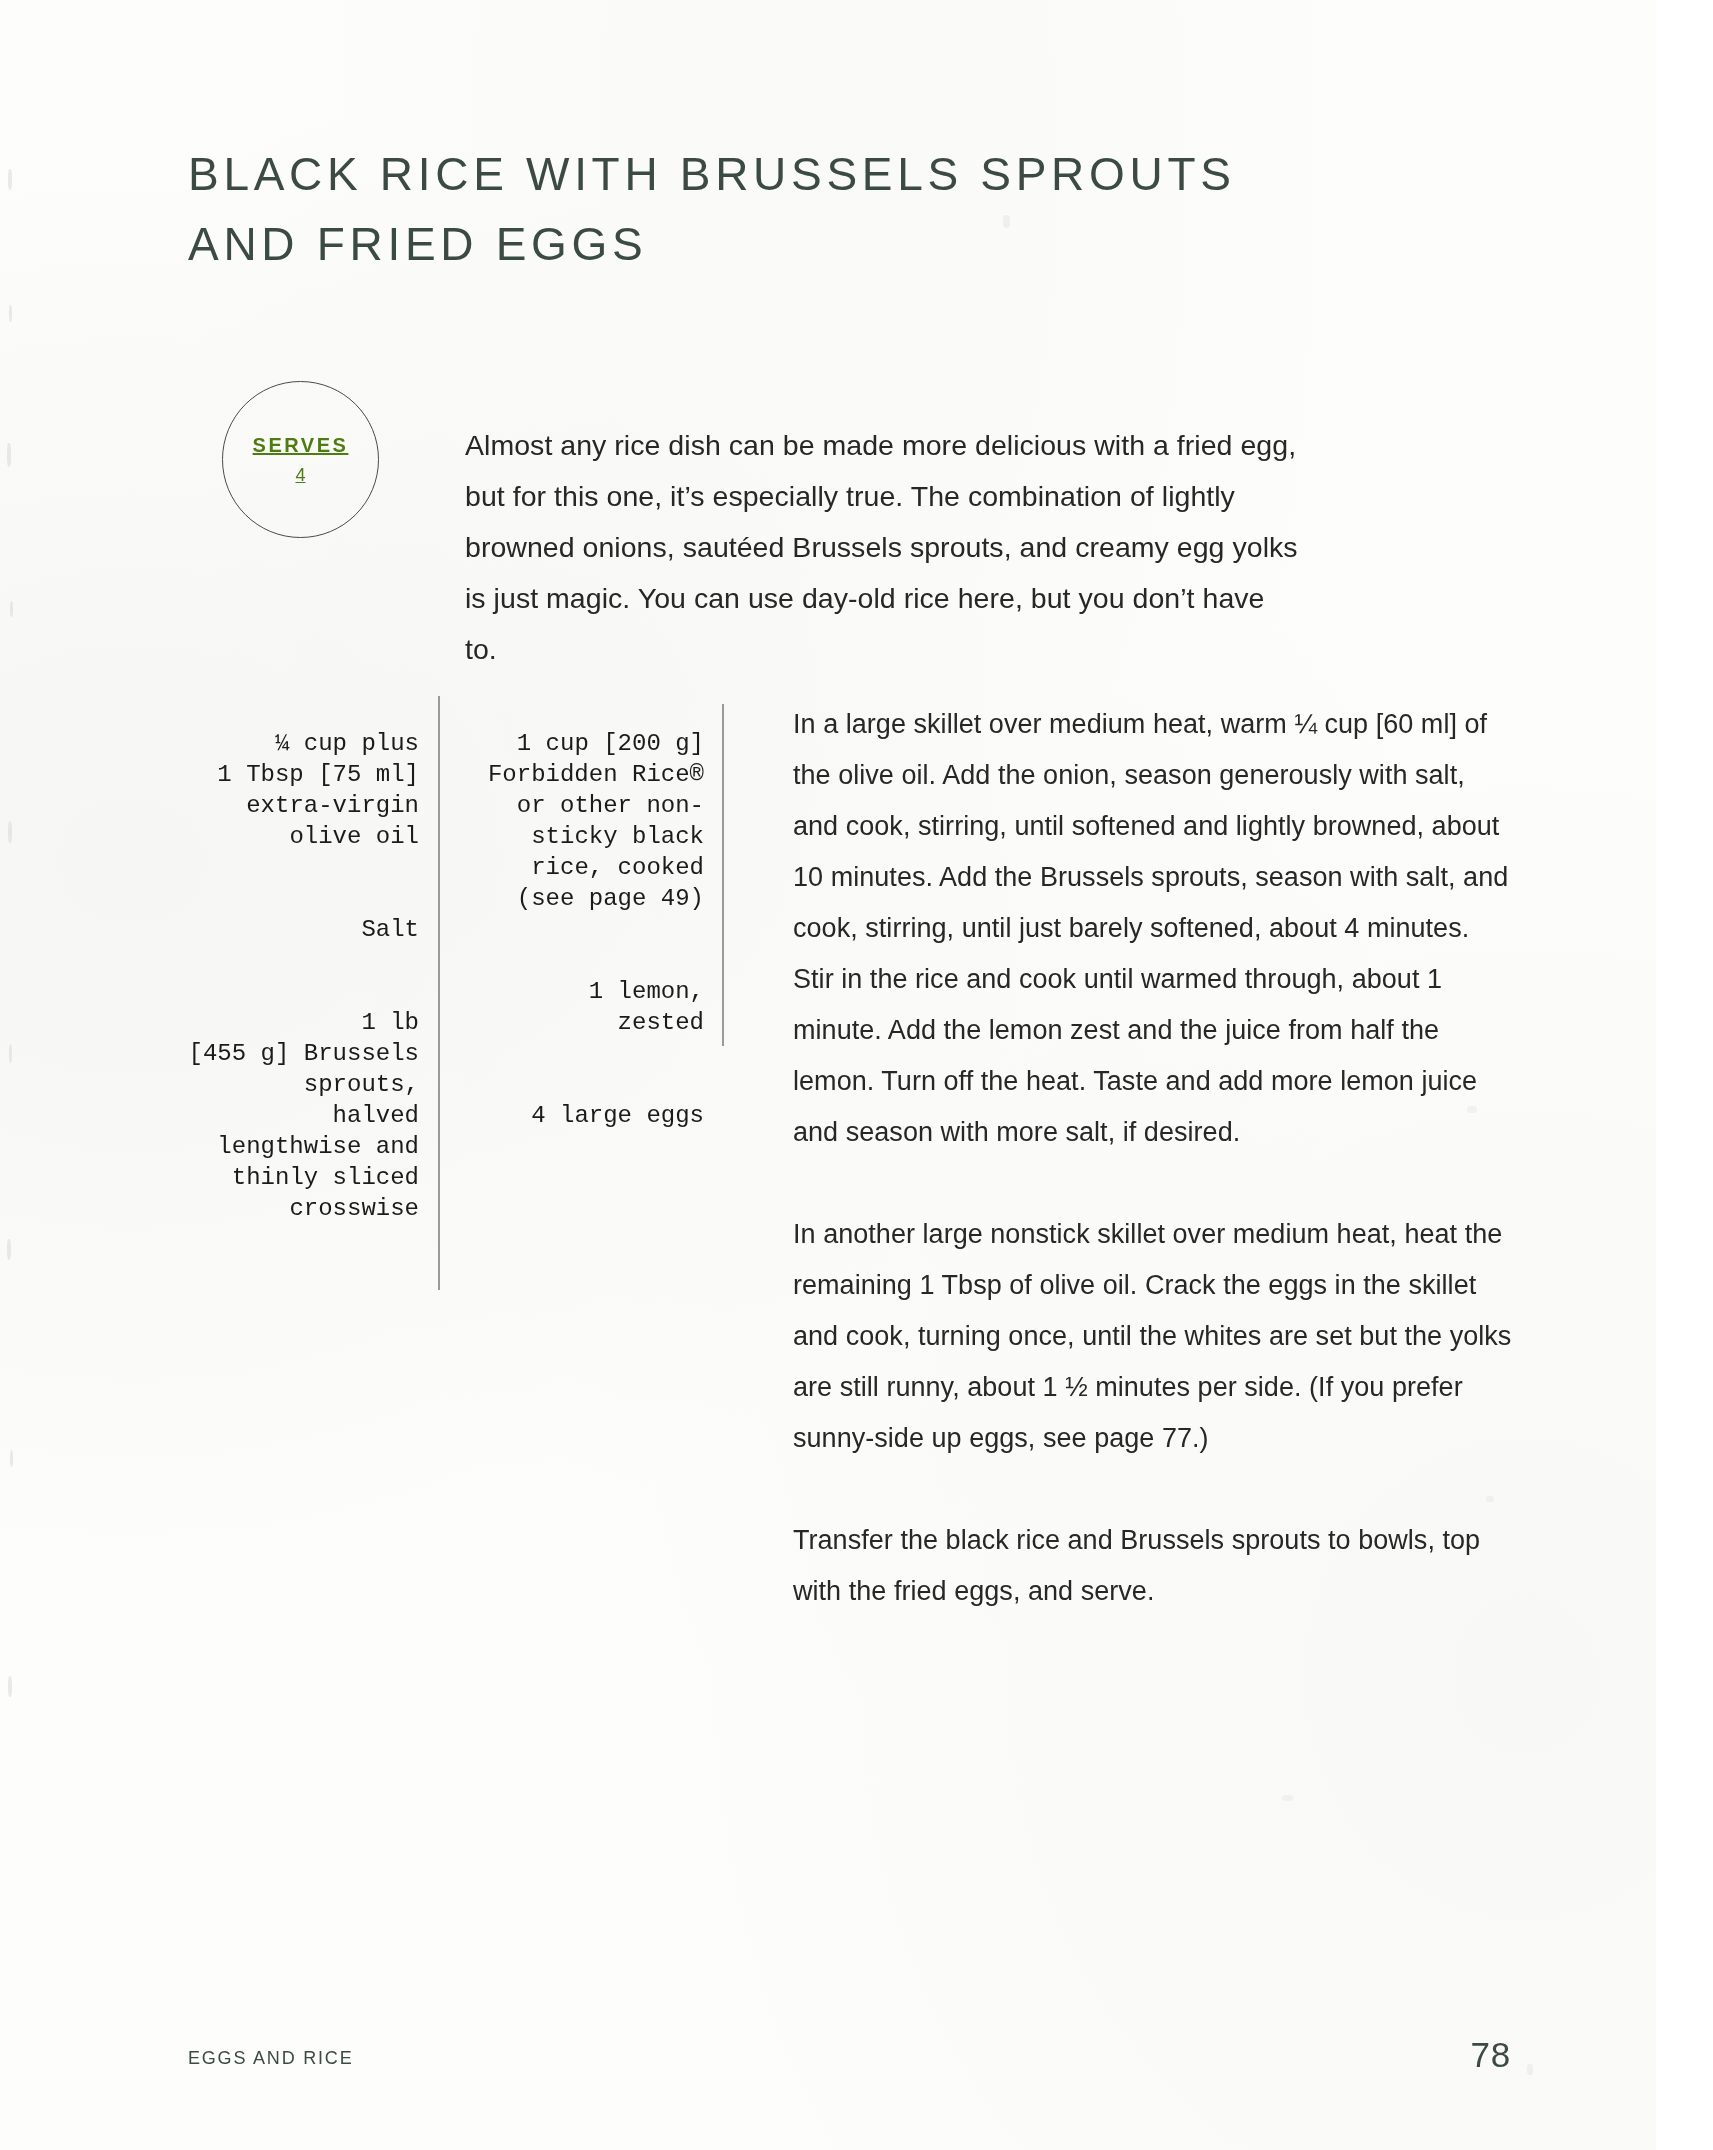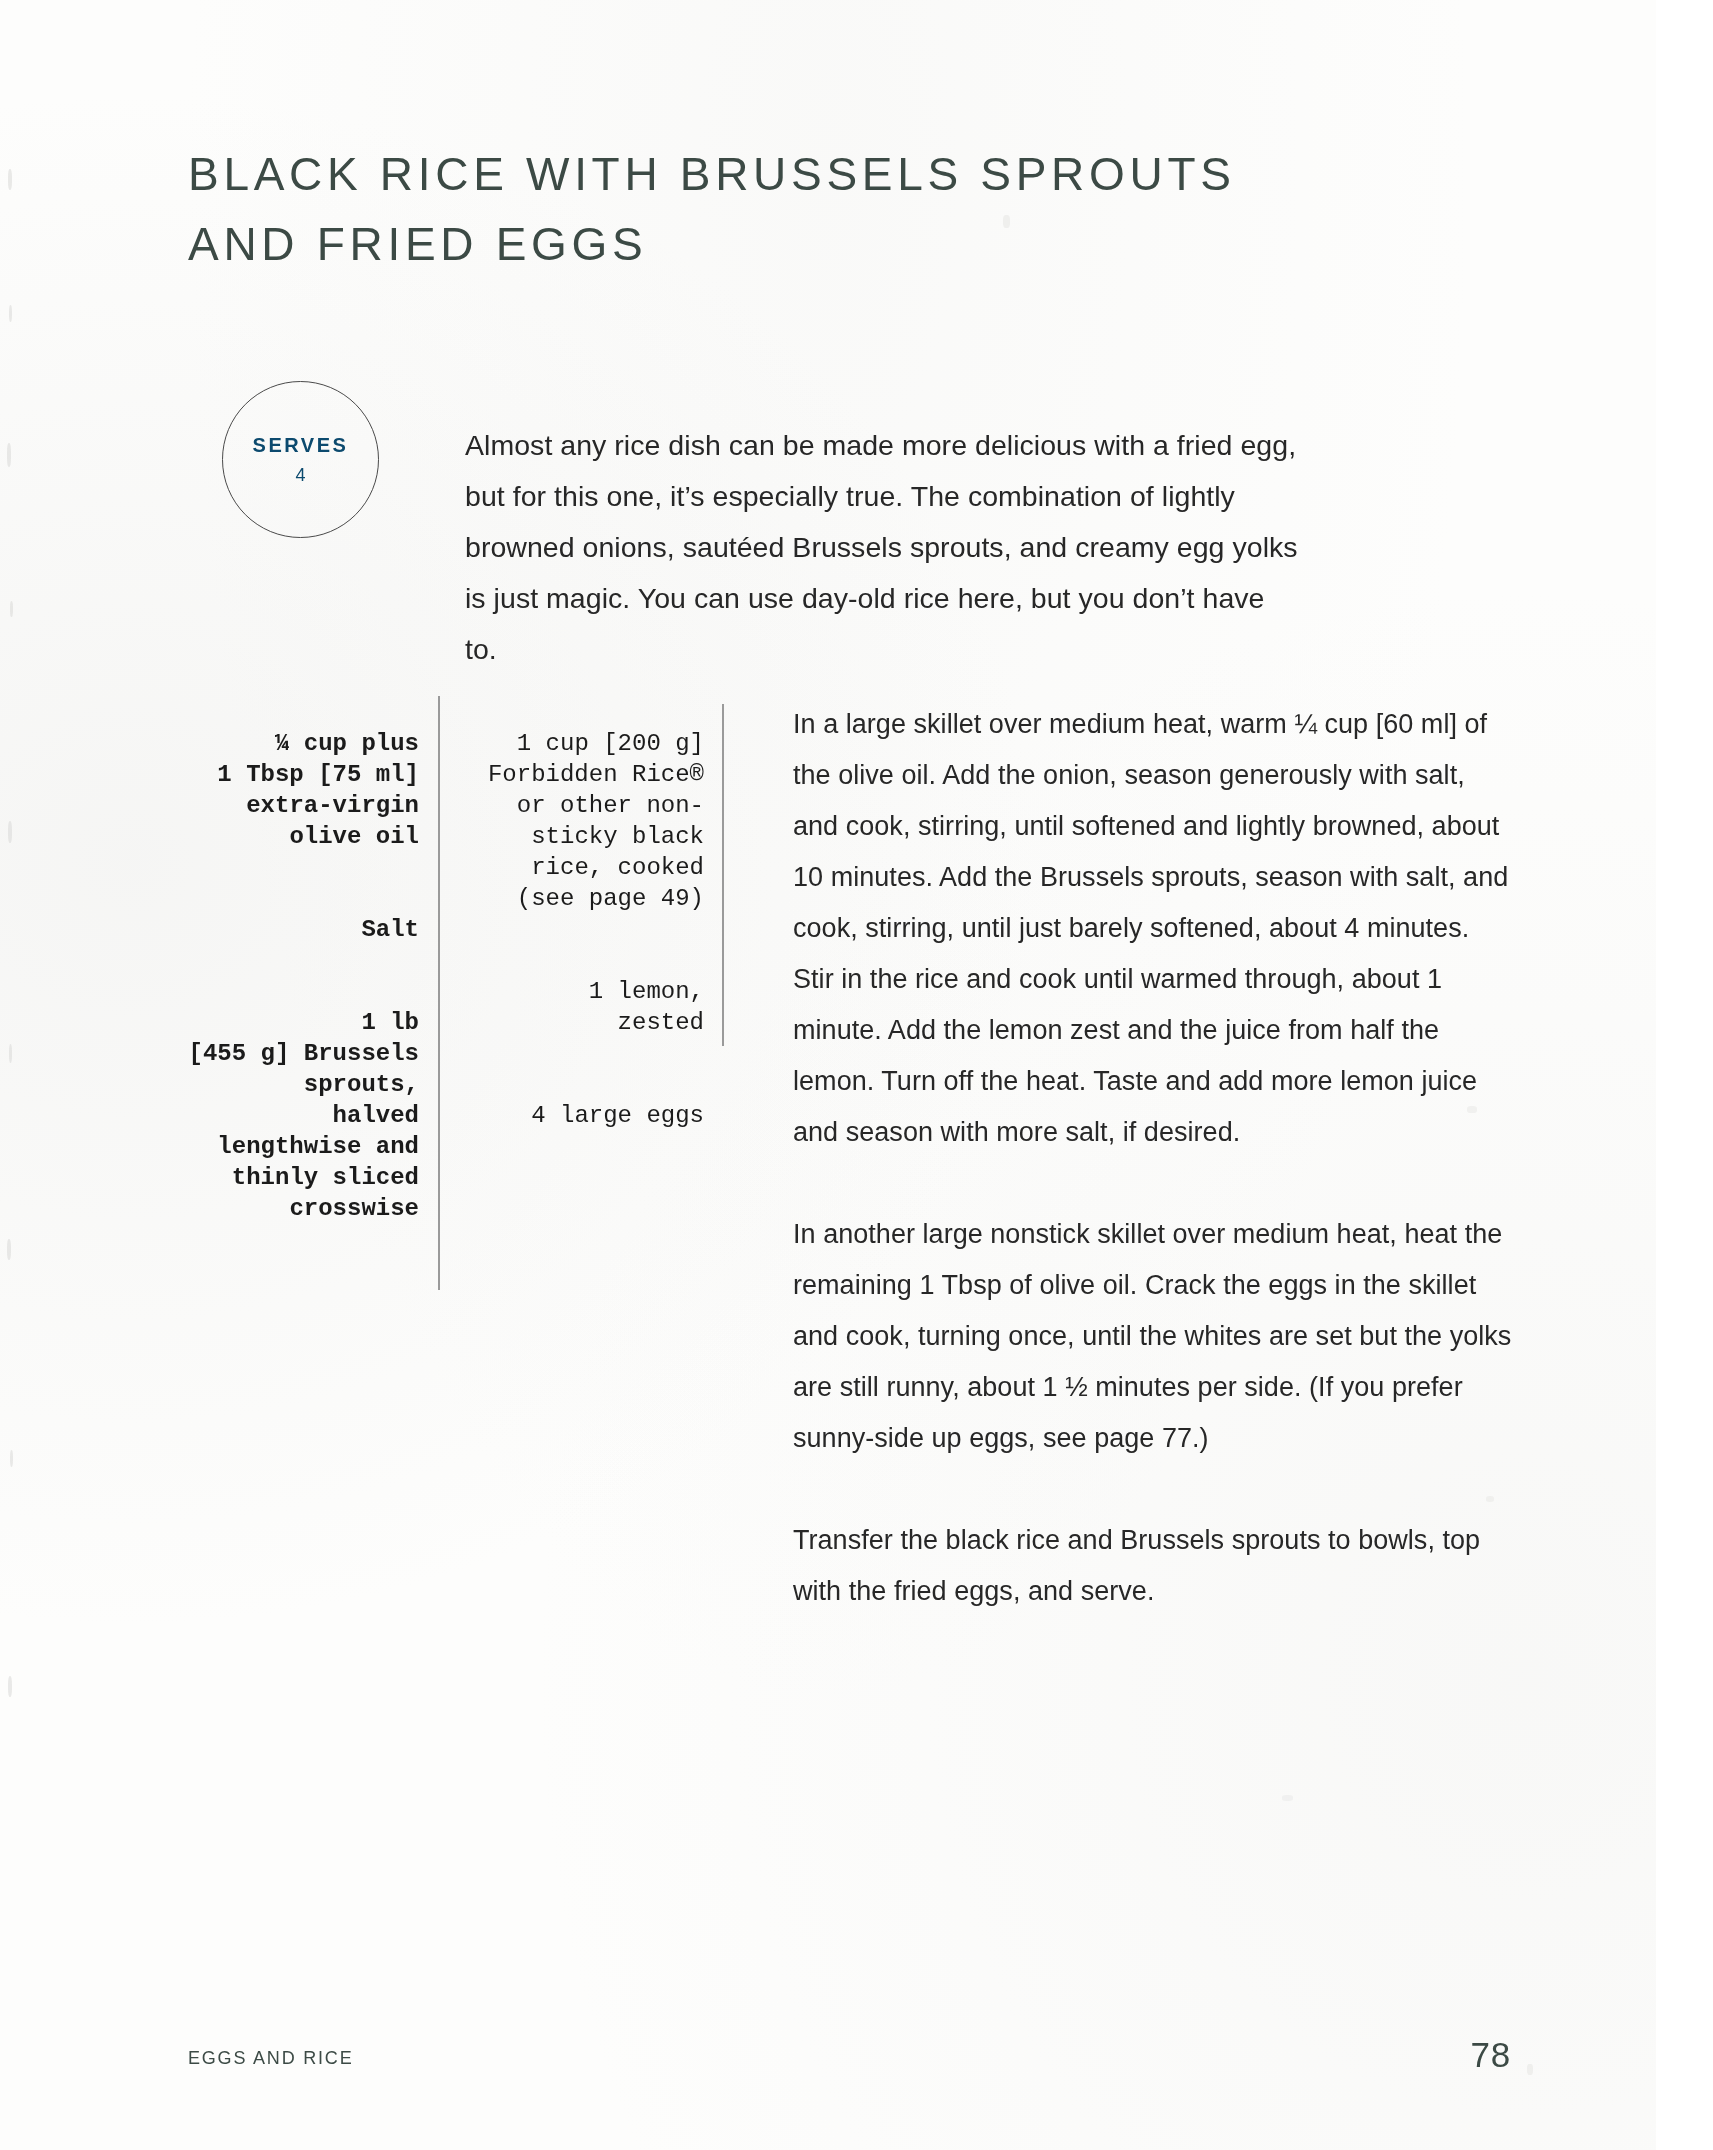--- a/index.html
+++ b/index.html
@@ -56,21 +56,22 @@
     left: 222px;
     top: 381px;
     width: 155px;
     height: 155px;
     border: 1.3px solid #4a4a4a;
     border-radius: 50%;
     display: flex;
     flex-direction: column;
     align-items: center;
     justify-content: center;
-    color: #0c4a6e;
+    color: #4d7c0f;
+    text-decoration: underline;
   }
   .badge-label {
     font-size: 20px;
     font-weight: 700;
     letter-spacing: 2.5px;
     line-height: 1;
     margin-bottom: 10.3px;
   }
   .badge-value {
     font-size: 18px;
@@ -94,21 +95,21 @@
   
   .ing-col {
     position: absolute;
     font-family: "Liberation Mono", "DejaVu Sans Mono", monospace;
     font-size: 24px;
     line-height: 31px;
     text-align: right;
     color: #1b1b1b;
     white-space: pre-line;
   }
-  .ing-col-1 { left: 158px; top: 697px; width: 261px; font-weight: bold; }
+  .ing-col-1 { left: 158px; top: 697px; width: 261px; }
   .ing-col-2 { left: 451px; top: 697px; width: 253px; }
 
   .ing-item + .ing-item { margin-top: 31px; }
 
   .rule {
     position: absolute;
     width: 1.6px;
     background: #9a9a9a;
   }
   .rule-1 { left: 438px; top: 696px; height: 594px; }

